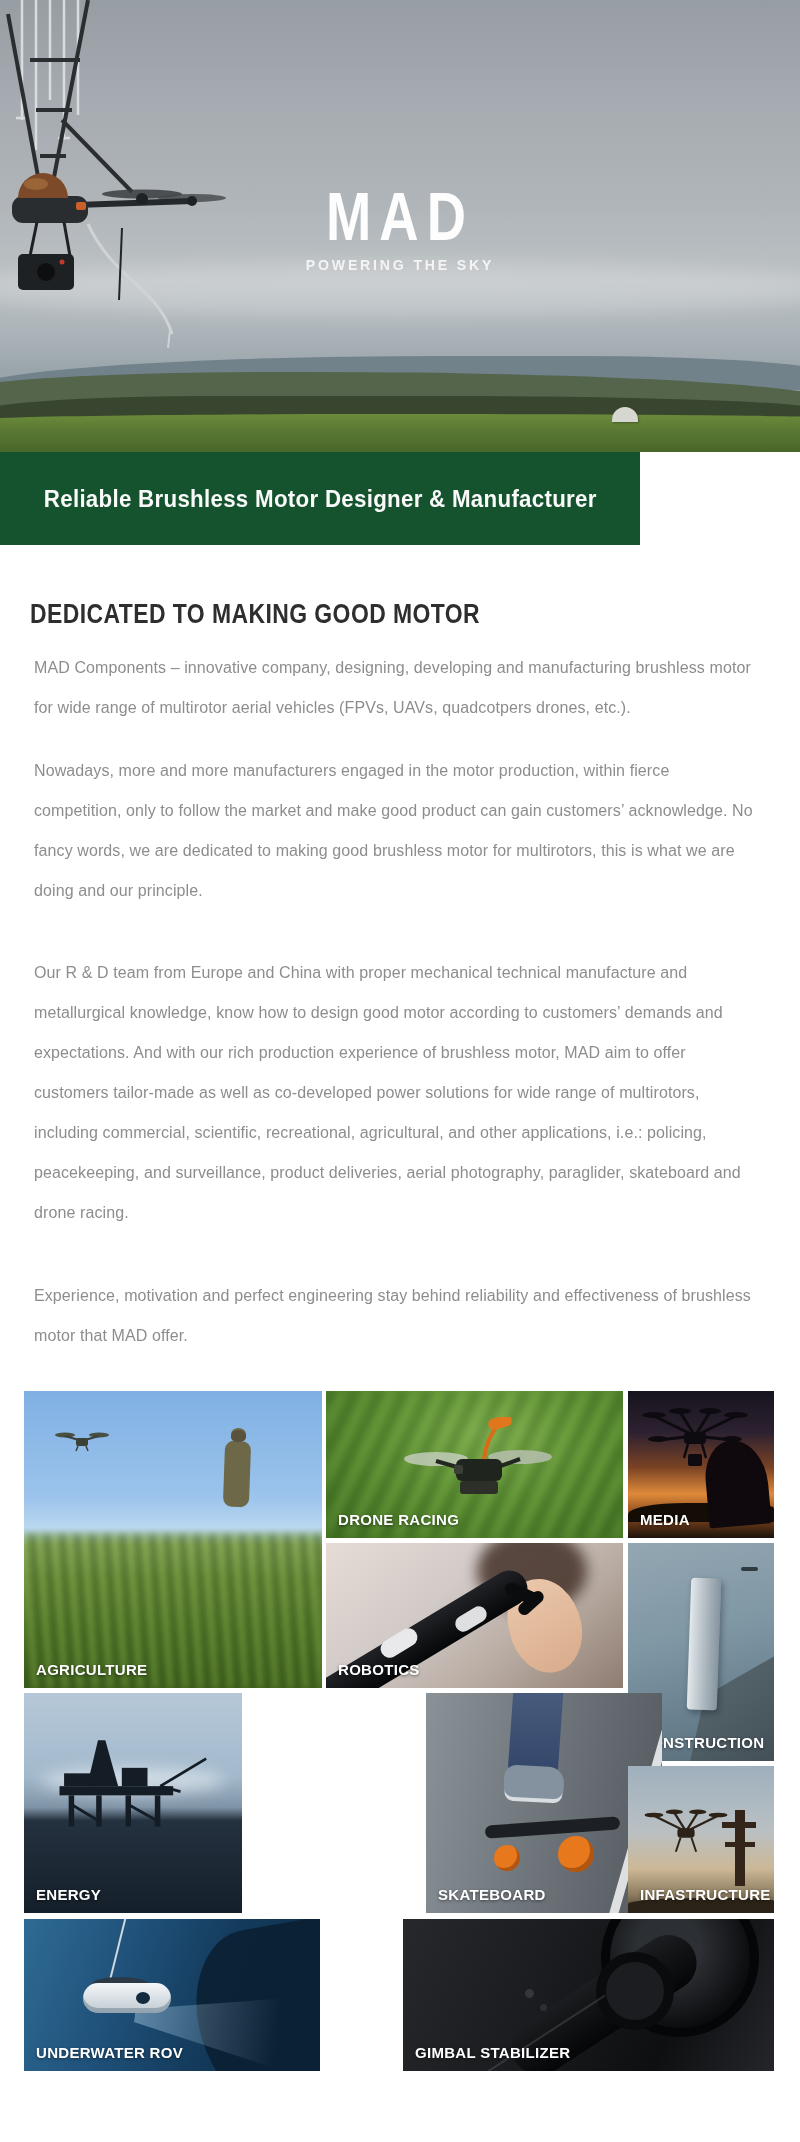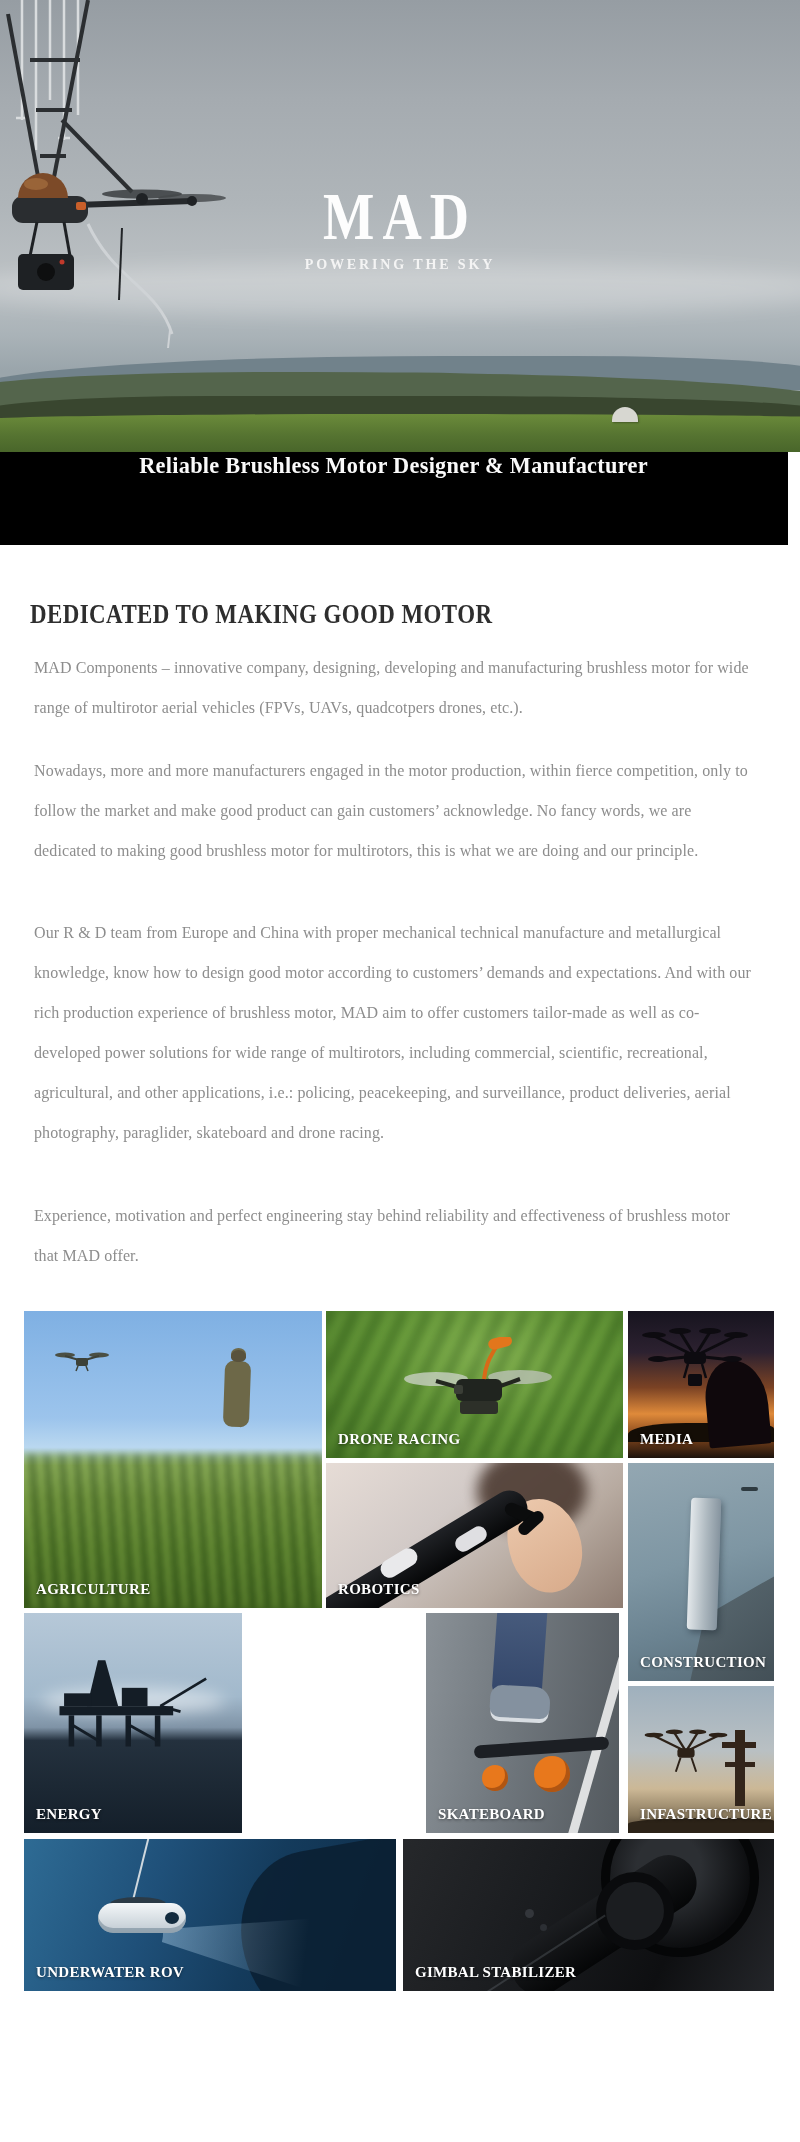--- a/index.html
+++ b/index.html
@@ -1,17 +1,17 @@
 <!DOCTYPE html>
 <html><head>
 <meta charset="utf-8">
 <style>
   html,body { margin:0; padding:0; background:#fff; }
   .page { position:relative; width:800px; height:2142px; background:#ffffff;
-          font-family:Liberation Serif, serif; overflow:hidden; }
+          font-family:Liberation Sans, sans-serif; overflow:hidden; }
 
   
   .hero { position:relative; width:800px; height:452px; overflow:hidden;
     background:linear-gradient(180deg,#969da3 0%,#a5abb0 22%,#afb5b9 45%,#bcc1c4 62%,#aab3b8 74%,#9aa5ab 82%);
   }
   .hero .cloudband { position:absolute; left:-5%; width:110%; height:54px; top:58%;
     background:rgba(255,255,255,.22); filter:blur(10px); border-radius:50%; }
   .hills-far   { position:absolute; left:-4%; width:108%; height:34px; bottom:62px;
     background:#6f8089; border-radius:55% 30% 0 0 / 100% 55% 0 0; opacity:.95; }
   .hills-mid   { position:absolute; left:-6%; width:112%; height:36px; bottom:44px;
@@ -24,22 +24,22 @@
   .shed { position:absolute; left:612px; bottom:30px; width:26px; height:15px;
     background:#d7d7d1; border-radius:13px 13px 0 0; box-shadow:1px 1px 2px rgba(0,0,0,.3); }
   .hero-drone { position:absolute; left:-8px; top:0; }
   .hero-logo { position:absolute; top:186px; left:0; width:100%; text-align:center;
     color:#fdfdfd; font-weight:700; font-size:68px; line-height:60px; letter-spacing:10px;
     transform:scaleX(.80); }
   .hero-tagline { position:absolute; top:256px; left:0; width:100%; text-align:center;
     color:#f4f4f4; font-weight:700; font-size:15px; letter-spacing:3px; transform:scaleX(.94); }
 
   
-  .banner { width:788px; height:93px; background:#000000; display:flex;
-    align-items:flex-start; justify-content:center; }
+  .banner { width:640px; height:93px; background:#14532d; display:flex;
+    align-items:center; justify-content:center; }
   .banner-title { color:#fafafa; font-size:24px; font-weight:700; letter-spacing:.3px;
     transform:scaleX(.93); white-space:nowrap; }
 
   
   .about { padding:0 30px; }
   .about-heading { margin:53px 0 0 0; font-size:27px; line-height:32px; color:#2e2e2e;
     font-weight:700; letter-spacing:.5px; transform:scaleX(.85); transform-origin:left center;
     white-space:nowrap; }
   .about p { width:722px; margin:4px; font-size:16px; line-height:40px; color:#8d8d8d;
     letter-spacing:.1px; }
@@ -57,23 +57,23 @@
   .ph { position:absolute; inset:0; }
   .shape { position:absolute; }
 
   .t-agriculture { left:0;   top:0;   width:298px; height:297px; }
   .t-droneracing { left:302px; top:0; width:297px; height:147px; }
   .t-media       { left:604px; top:0; width:146px; height:147px; }
   .t-robotics    { left:302px; top:152px; width:297px; height:145px; }
   .t-construction{ left:604px; top:152px; width:146px; height:218px; }
   .t-energy      { left:0;   top:302px; width:218px; height:220px; }
   .t-publicsafety{ left:202px; top:302px; width:195px; height:220px; }
-  .t-skateboard  { left:402px; top:302px; width:193px; height:220px; }
+  .t-skateboard  { left:402px; top:302px; width:193px; height:220px;padding-left:43px; }
   .t-infastructure{ left:604px; top:375px; width:146px; height:147px; }
-  .t-underwater  { left:0;   top:528px; width:372px; height:152px; }
+  .t-underwater  { left:0;   top:528px; width:296px; height:152px; }
   .t-gimbal      { left:379px; top:528px; width:371px; height:152px; }
 
   .ph-agriculture { background:linear-gradient(180deg,#7fb0e3 0%,#9cc4ec 36%,#bad8f0 46%,
      #8fae62 52%,#6f9140 63%,#547a2b 80%,#3e601d 100%); }
   .ph-agriculture .wheat { left:0; right:0; bottom:0; height:52%;
      background:repeating-linear-gradient(86deg, rgba(30,62,12,.45) 0 7px, rgba(130,170,70,.40) 7px 15px);
      filter:blur(3px); }
   .ph-agriculture .farmer { right:24%; top:17%; width:26px; height:66px; background:#6d6848;
      border-radius:9px; transform:rotate(2deg); }
   .ph-agriculture .farmer-head { right:25.5%; top:13%; width:15px; height:12px; background:#59523c;

